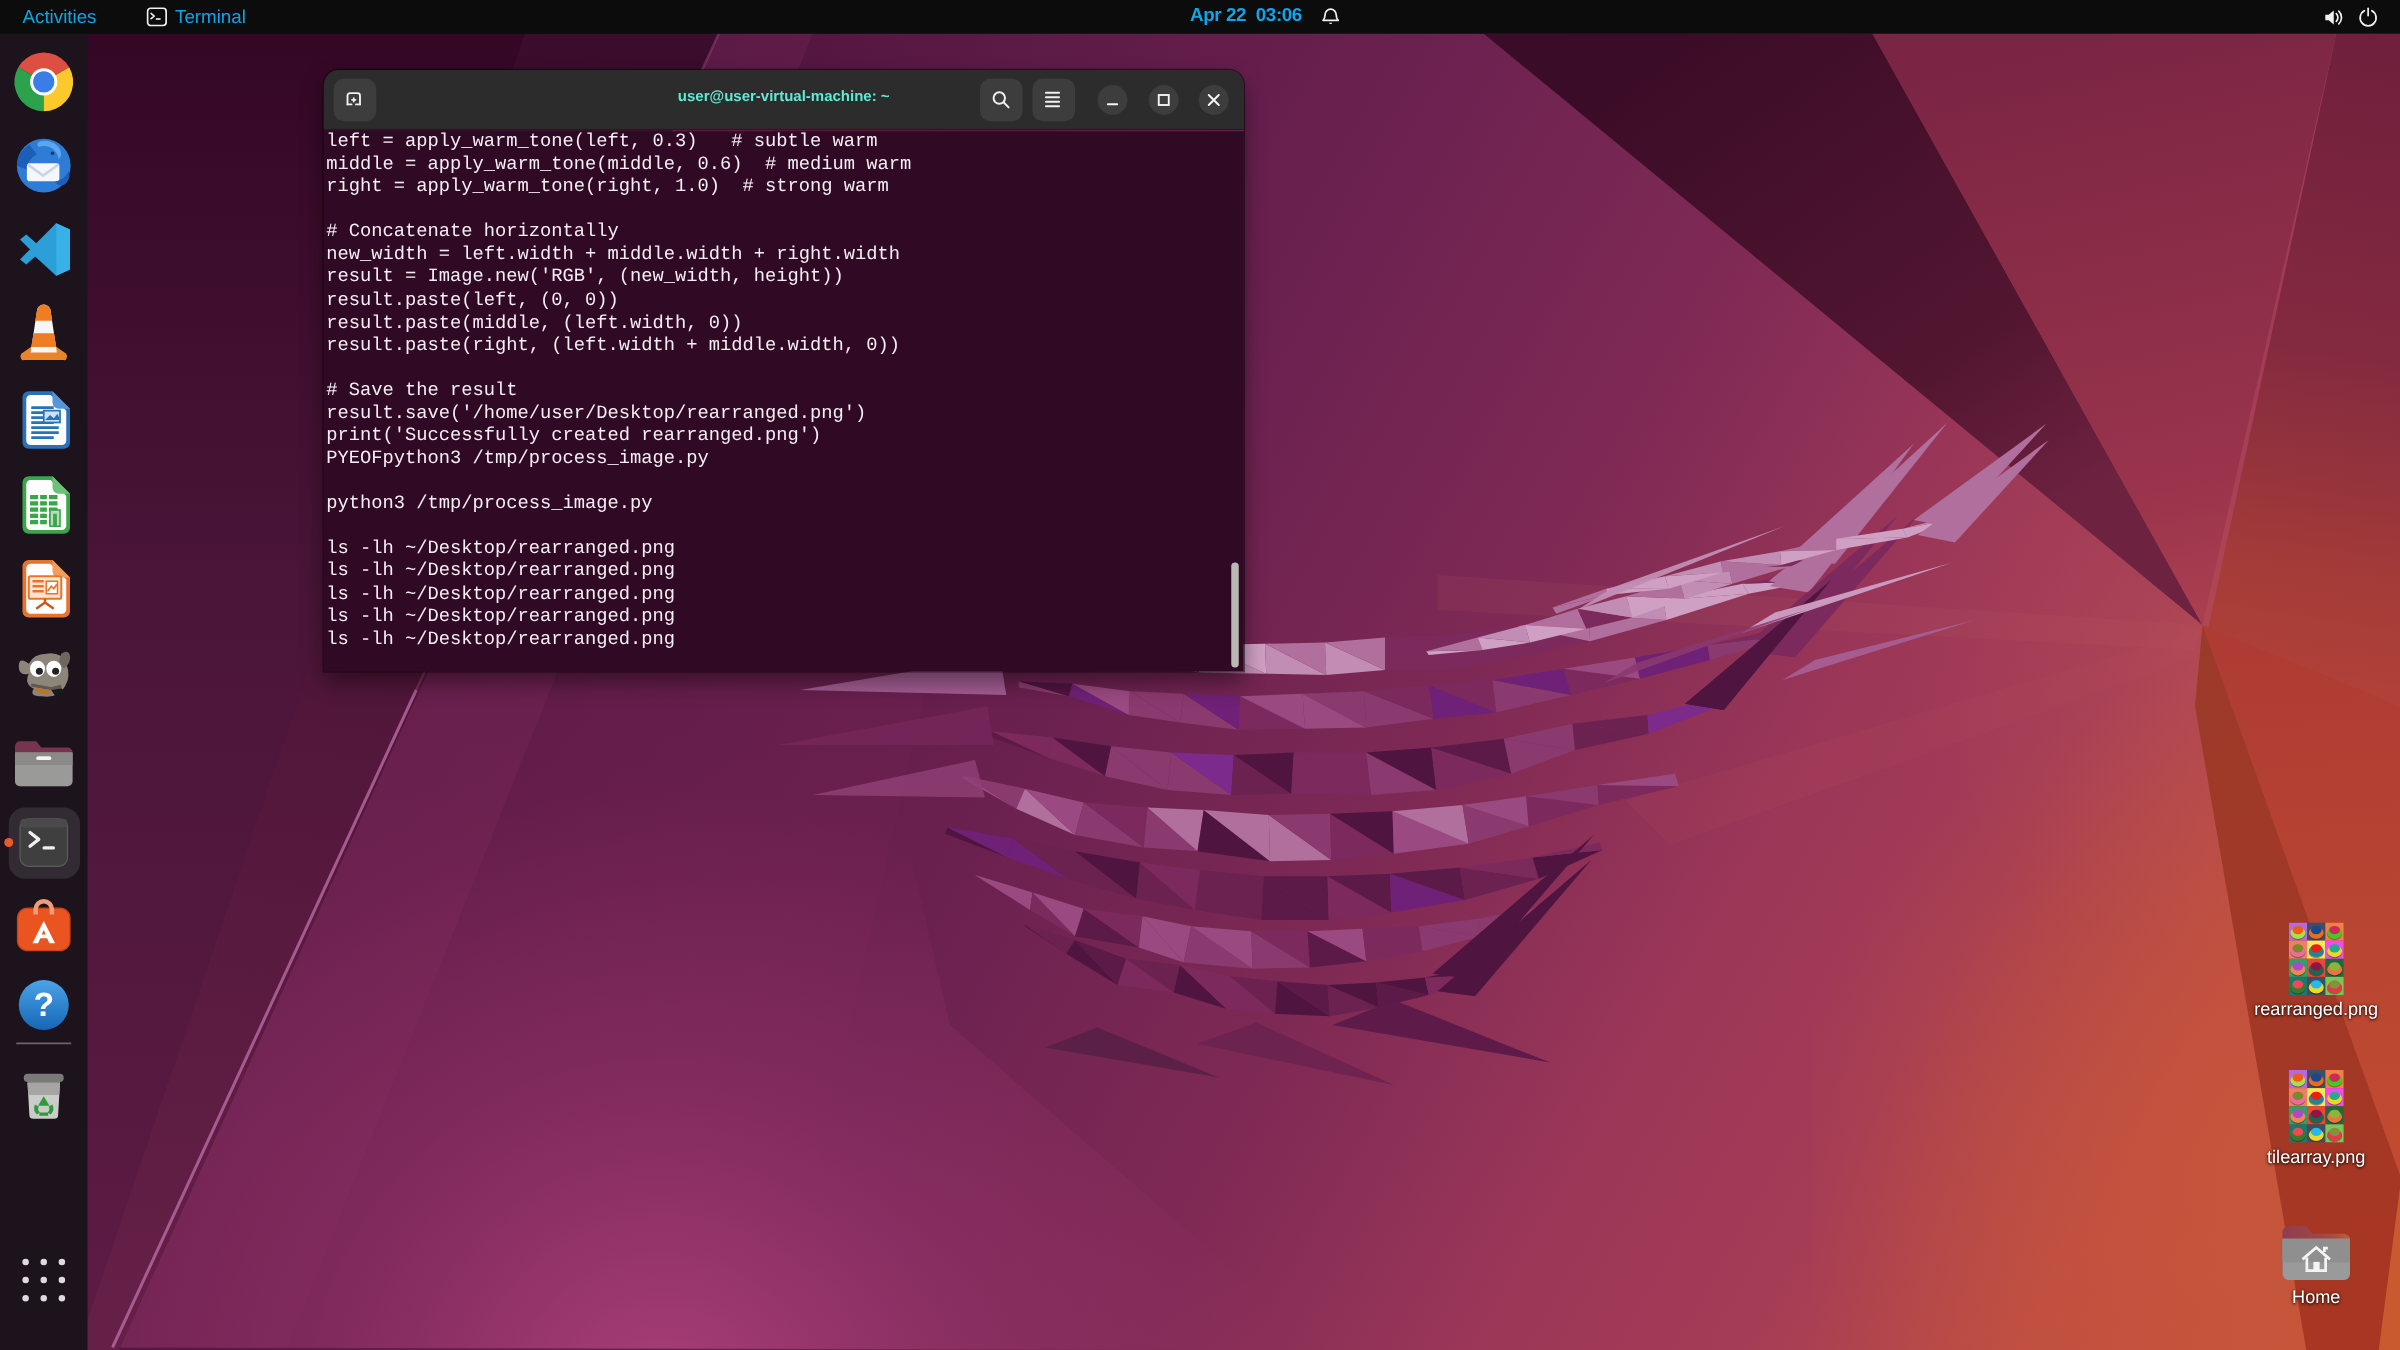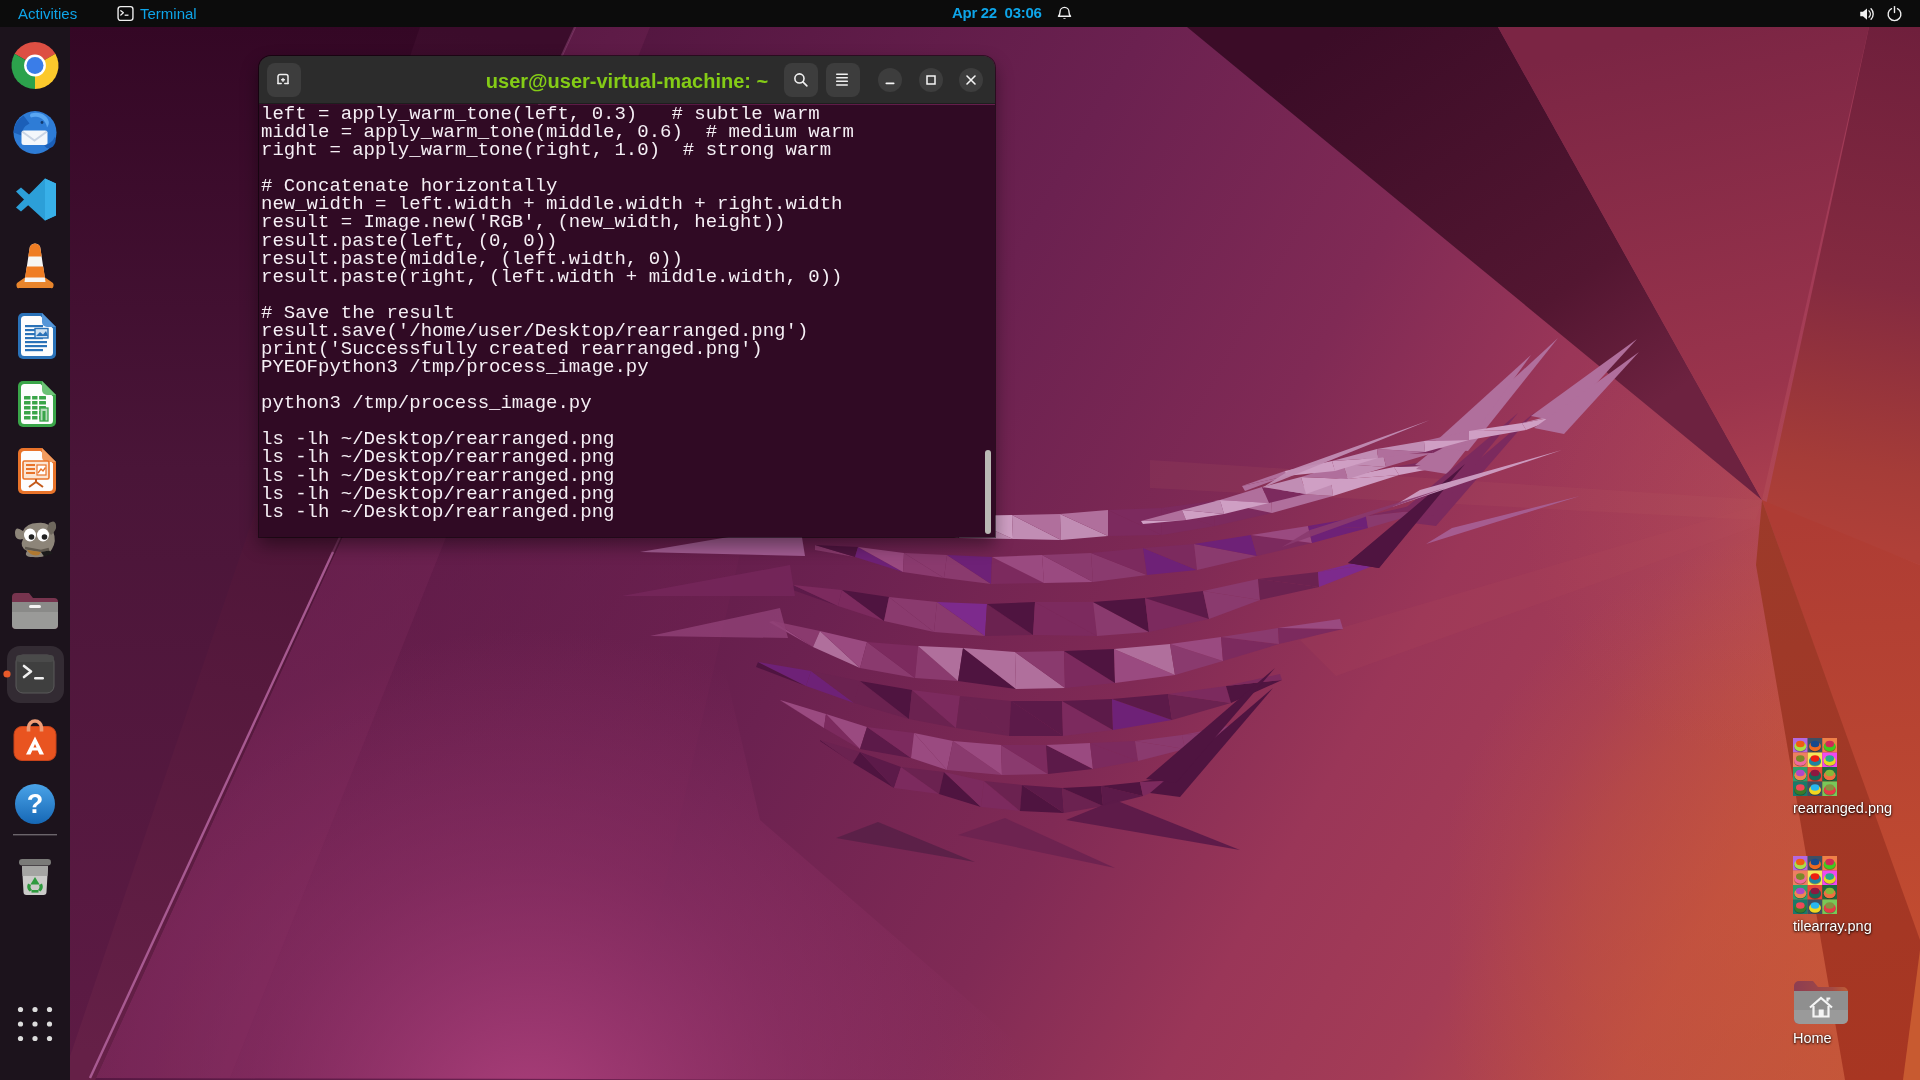--- a/index.html
+++ b/index.html
@@ -12,30 +12,30 @@
 #panel .clock { position:absolute; left:952px; top:4px; font-weight:700; letter-spacing:-0.3px; }
 #panel .bell { position:absolute; left:1056px; top:5px; }
 #panel .spk { position:absolute; left:1858px; top:5px; }
 #panel .pwr { position:absolute; left:1886px; top:5px; }
 
 #dock { position:absolute; left:0; top:0; width:70px; height:1080px; background:#1c131c; }
 
 #term { position:absolute; left:259px; top:56px; width:736px; height:481px; border-radius:12px 12px 0 0;
   box-shadow: 0 8px 18px rgba(0,0,0,0.42), 0 0 0 1px rgba(0,0,0,0.5); }
 #tbar { position:absolute; left:0; top:0; width:736px; height:48px; background:#2c2c2c; border-radius:12px 12px 0 0; border-bottom:1px solid #1e1e1e; }
-#tbar .title { position:absolute; left:0; right:0; top:14px; text-align:center; color:#84cc16; font-weight:bold; font-size:20px; }
+#tbar .title { position:absolute; left:0; right:0; top:14px; text-align:center; color:#5eead4; font-weight:bold; font-size:12px; }
 .sqbtn { position:absolute; top:7px; width:34px; height:34px; border-radius:8px; background:#3d3d3d; }
 .sqbtn svg { position:absolute; left:8px; top:8px; }
 .cirbtn { position:absolute; top:67px; width:24px; height:24px; border-radius:12px; background:#3d3d3d; }
 .cirbtn svg { position:absolute; left:4px; top:4px; }
 #tcontent { position:absolute; left:0; top:49px; width:736px; height:432px; background:#300a24; overflow:hidden; }
-#ttext { position:absolute; left:2px; top:0px; font-family:"Liberation Mono",monospace; font-size:19px; line-height:18.08px; color:#f5eff5; white-space:pre; }
+#ttext { position:absolute; left:2px; top:0px; font-family:"Liberation Mono",monospace; font-size:15px; line-height:18.08px; color:#f5eff5; white-space:pre; }
 #tscroll { position:absolute; left:726px; top:345px; width:6px; height:84px; border-radius:3px; background:#b9b9b4; }
 
-.dicon { position:absolute; width:120px; }
+.dicon { position:absolute; width:120px; text-align:center; }
 .dicon .lbl { color:#fff; font-size:14.5px; text-shadow:0 1px 2px rgba(0,0,0,0.85), 0 0 3px rgba(0,0,0,0.6); margin-top:4px; }
 </style></head>
 <body>
 <div id="root">
 <svg id="wp" width="1920" height="1080" viewBox="0 0 1920 1080">
 <defs>
 <linearGradient id="base" x1="0" y1="0" x2="1920" y2="1080" gradientUnits="userSpaceOnUse">
  <stop offset="0" stop-color="#36082a"></stop>
  <stop offset="0.25" stop-color="#531640"></stop>
  <stop offset="0.46" stop-color="#6b2150"></stop>

